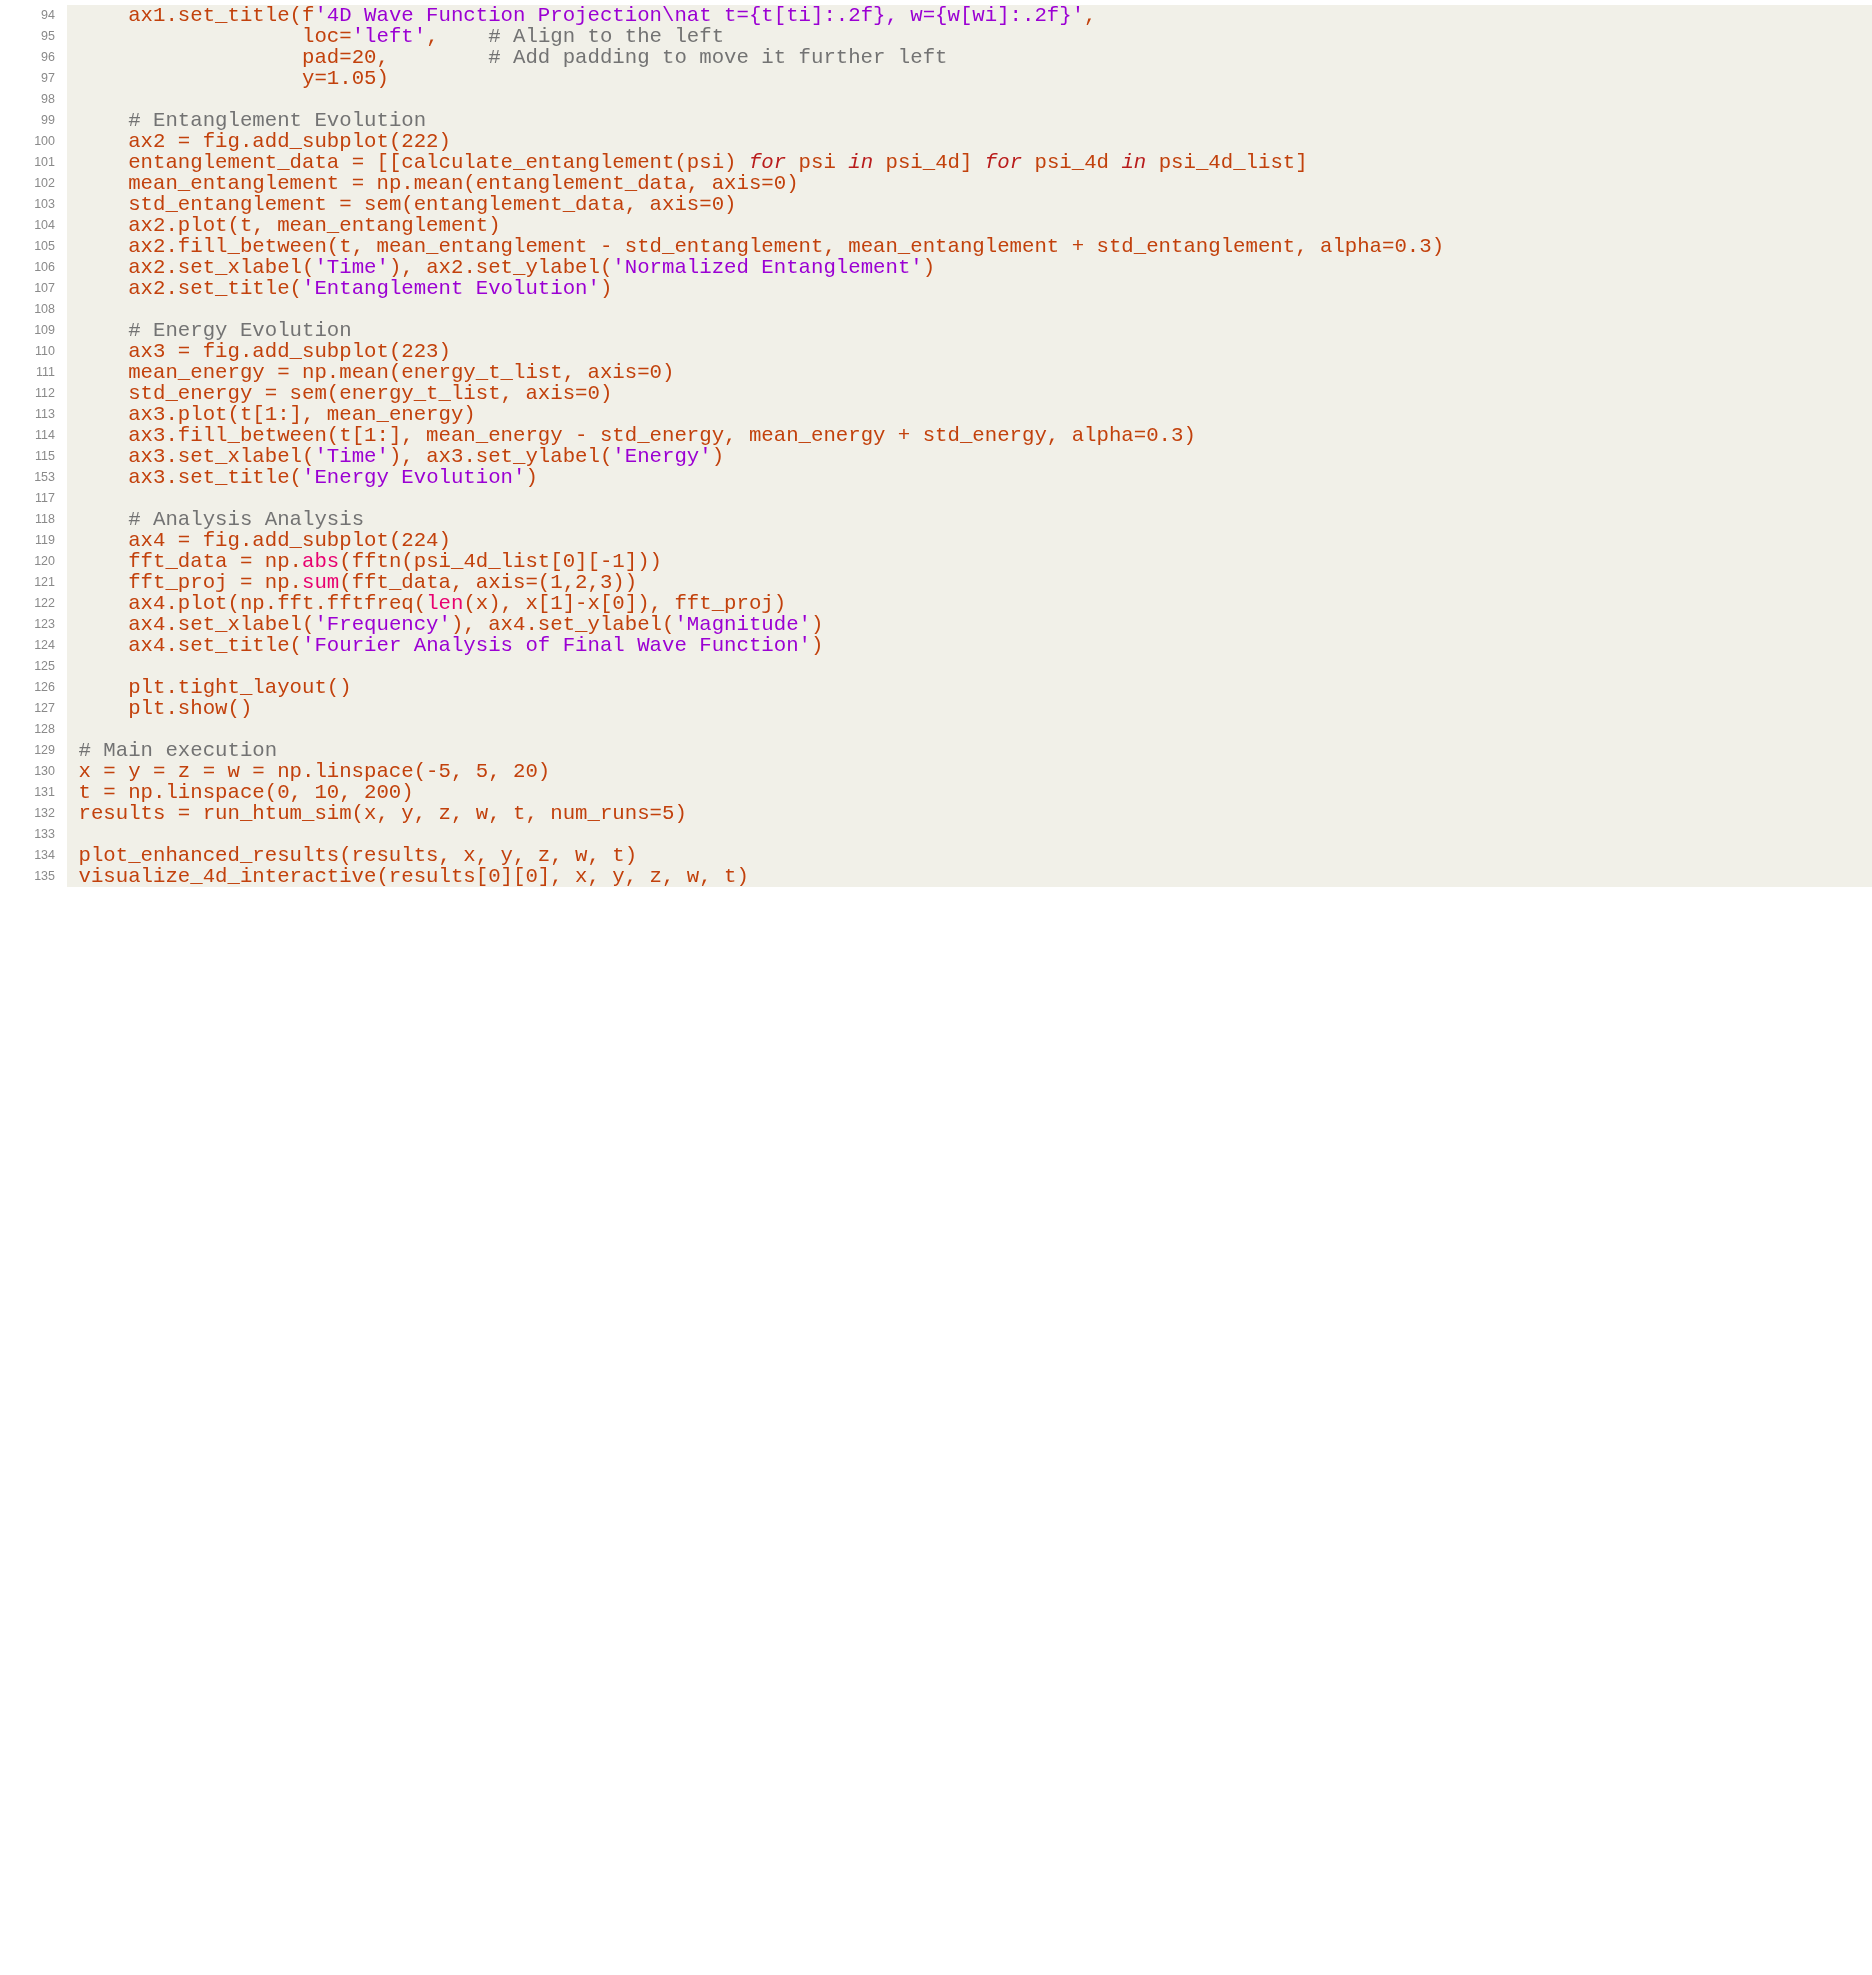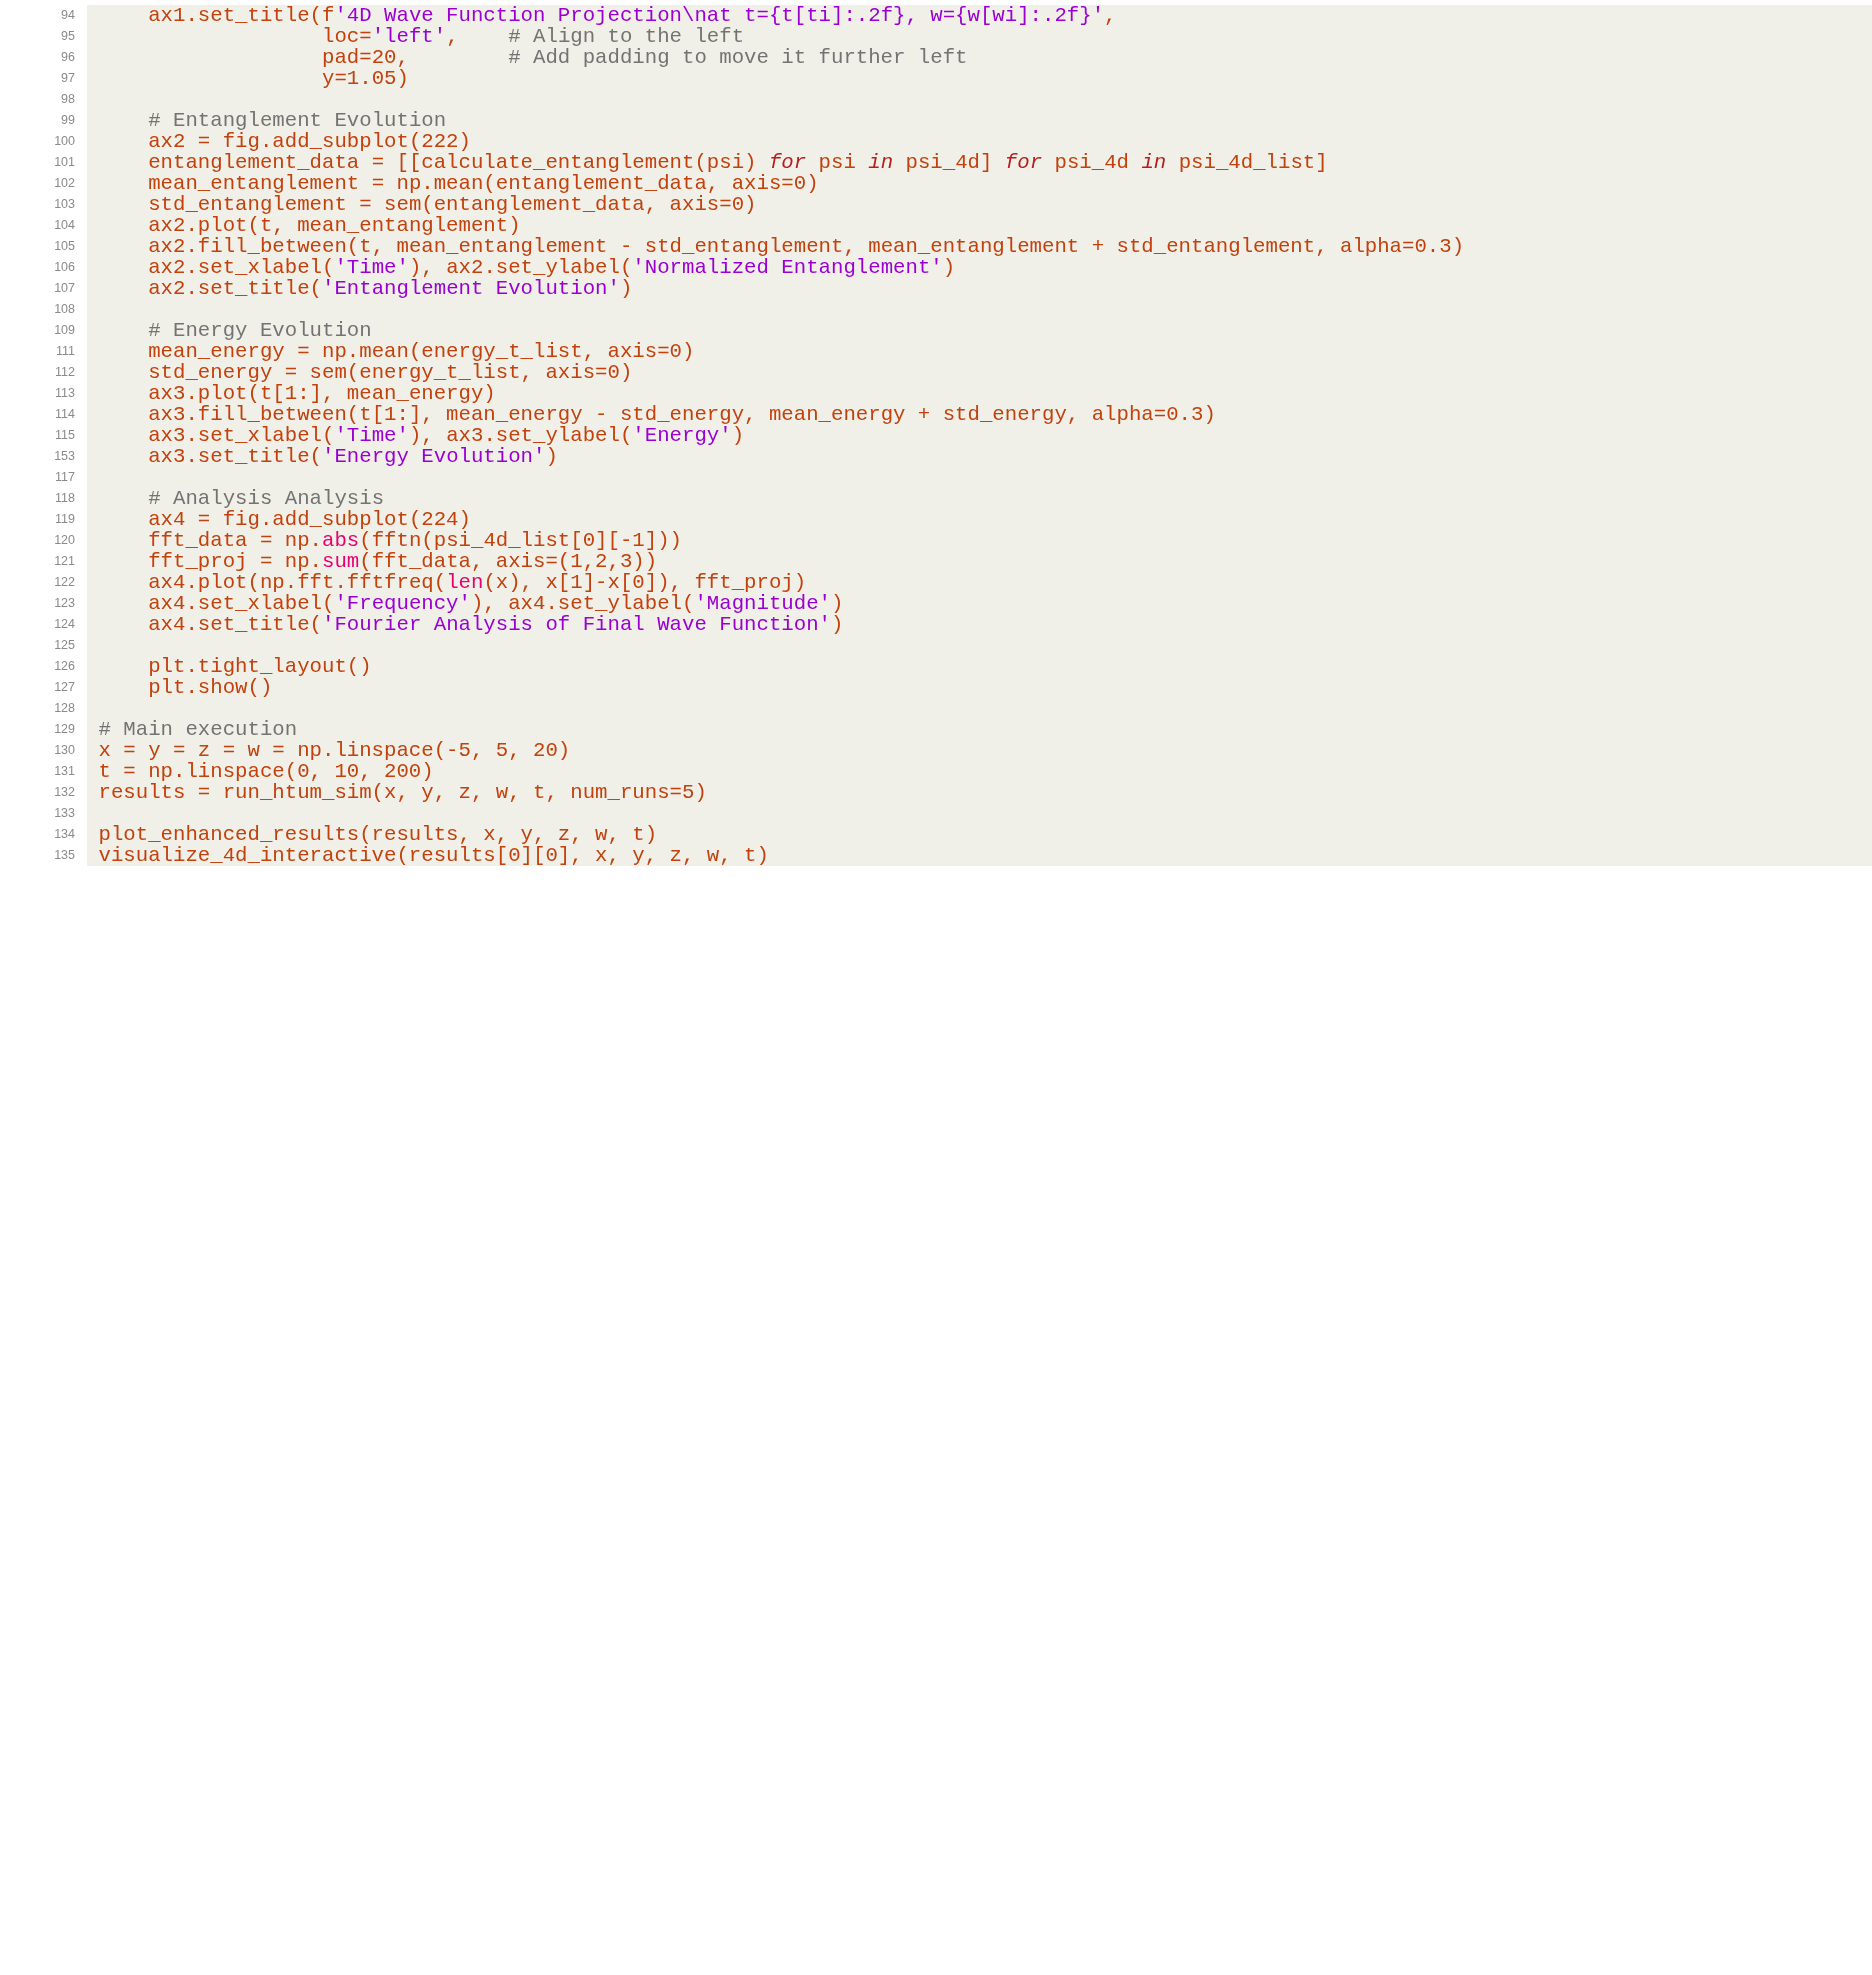--- a/index.html
+++ b/index.html
@@ -14,21 +14,20 @@
     font-family: "Liberation Mono", "DejaVu Sans Mono", monospace;
     overflow: hidden;
   }
 
   #listing {
     position: relative;
     width: 1520px;
     height: 1975px;
     background: #ffffff;
     box-sizing: border-box;
-    margin-left: 20px;
   }
 
   .code-block {
     position: absolute;
     left: 67px;
     top: 4.8px;
     width: 1805px;
     
     background: #f1f0e8;
     padding: 0;
@@ -101,20 +100,21 @@
       <div class="line"><span class="lnum">100</span><span class="ltext"><span class="tok-plain">    ax2 = fig.add_subplot(222)</span></span></div>
       <div class="line"><span class="lnum">101</span><span class="ltext"><span class="tok-plain">    entanglement_data = [[calculate_entanglement(psi) </span><span class="tok-kw">for</span><span class="tok-plain"> psi </span><span class="tok-kw">in</span><span class="tok-plain"> psi_4d] </span><span class="tok-kw">for</span><span class="tok-plain"> psi_4d </span><span class="tok-kw">in</span><span class="tok-plain"> psi_4d_list]</span></span></div>
       <div class="line"><span class="lnum">102</span><span class="ltext"><span class="tok-plain">    mean_entanglement = np.mean(entanglement_data, axis=0)</span></span></div>
       <div class="line"><span class="lnum">103</span><span class="ltext"><span class="tok-plain">    std_entanglement = sem(entanglement_data, axis=0)</span></span></div>
       <div class="line"><span class="lnum">104</span><span class="ltext"><span class="tok-plain">    ax2.plot(t, mean_entanglement)</span></span></div>
       <div class="line"><span class="lnum">105</span><span class="ltext"><span class="tok-plain">    ax2.fill_between(t, mean_entanglement - std_entanglement, mean_entanglement + std_entanglement, alpha=0.3)</span></span></div>
       <div class="line"><span class="lnum">106</span><span class="ltext"><span class="tok-plain">    ax2.set_xlabel(</span><span class="tok-string">'Time'</span><span class="tok-plain">), ax2.set_ylabel(</span><span class="tok-string">'Normalized Entanglement'</span><span class="tok-plain">)</span></span></div>
       <div class="line"><span class="lnum">107</span><span class="ltext"><span class="tok-plain">    ax2.set_title(</span><span class="tok-string">'Entanglement Evolution'</span><span class="tok-plain">)</span></span></div>
       <div class="line blank"><span class="lnum">108</span><span class="ltext"></span></div>
       <div class="line"><span class="lnum">109</span><span class="ltext"><span class="tok-plain">    </span><span class="tok-comment"># Energy Evolution</span></span></div>
+      <div class="line"><span class="lnum">110</span><span class="ltext"><span class="tok-plain">    ax3 = fig.add_subplot(223)</span></span></div>
       <div class="line"><span class="lnum">111</span><span class="ltext"><span class="tok-plain">    mean_energy = np.mean(energy_t_list, axis=0)</span></span></div>
       <div class="line"><span class="lnum">112</span><span class="ltext"><span class="tok-plain">    std_energy = sem(energy_t_list, axis=0)</span></span></div>
       <div class="line"><span class="lnum">113</span><span class="ltext"><span class="tok-plain">    ax3.plot(t[1:], mean_energy)</span></span></div>
       <div class="line"><span class="lnum">114</span><span class="ltext"><span class="tok-plain">    ax3.fill_between(t[1:], mean_energy - std_energy, mean_energy + std_energy, alpha=0.3)</span></span></div>
       <div class="line"><span class="lnum">115</span><span class="ltext"><span class="tok-plain">    ax3.set_xlabel(</span><span class="tok-string">'Time'</span><span class="tok-plain">), ax3.set_ylabel(</span><span class="tok-string">'Energy'</span><span class="tok-plain">)</span></span></div>
       <div class="line"><span class="lnum">153</span><span class="ltext"><span class="tok-plain">    ax3.set_title(</span><span class="tok-string">'Energy Evolution'</span><span class="tok-plain">)</span></span></div>
       <div class="line blank"><span class="lnum">117</span><span class="ltext"></span></div>
       <div class="line"><span class="lnum">118</span><span class="ltext"><span class="tok-plain">    </span><span class="tok-comment"># Analysis Analysis</span></span></div>
       <div class="line"><span class="lnum">119</span><span class="ltext"><span class="tok-plain">    ax4 = fig.add_subplot(224)</span></span></div>
       <div class="line"><span class="lnum">120</span><span class="ltext"><span class="tok-plain">    fft_data = np.</span><span class="tok-builtin">abs</span><span class="tok-plain">(fftn(psi_4d_list[0][-1]))</span></span></div>

